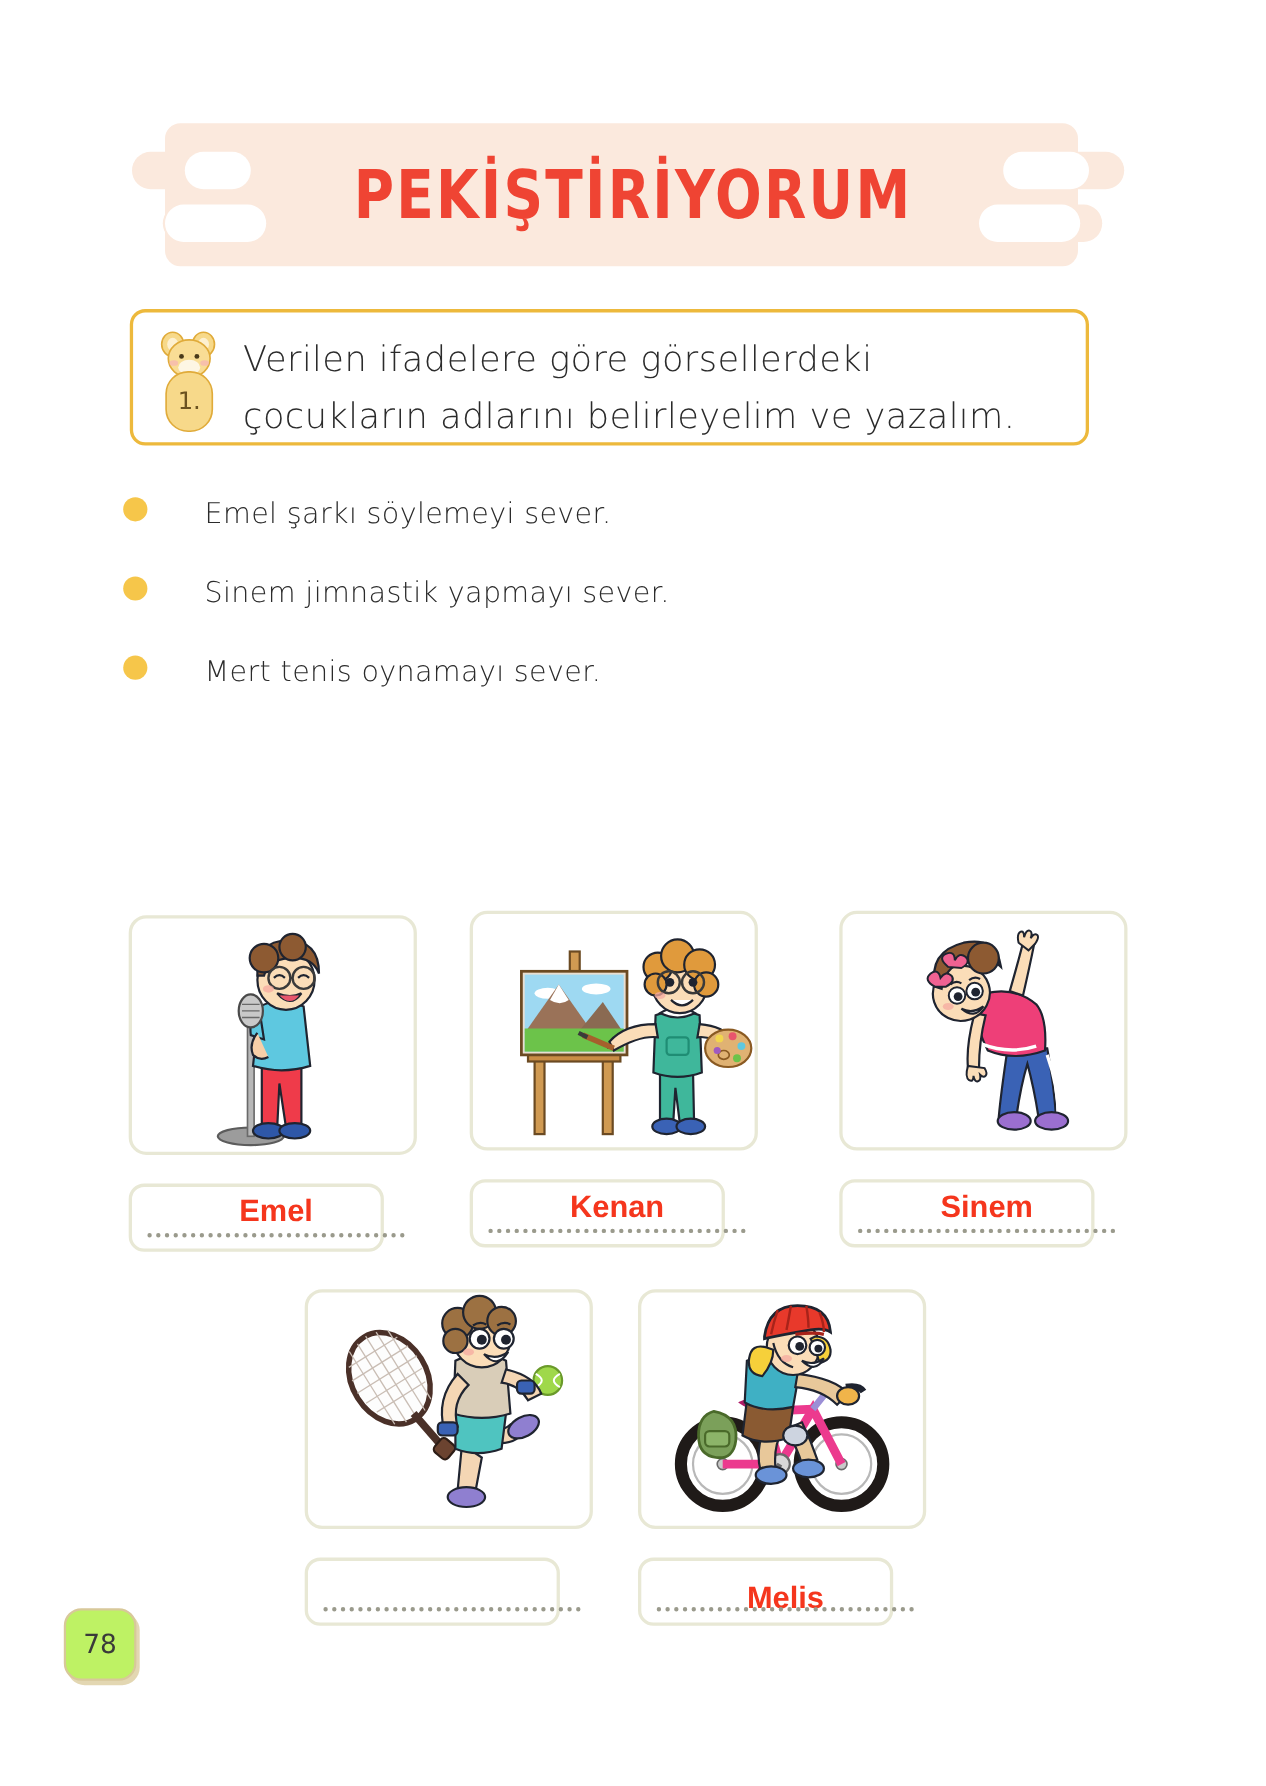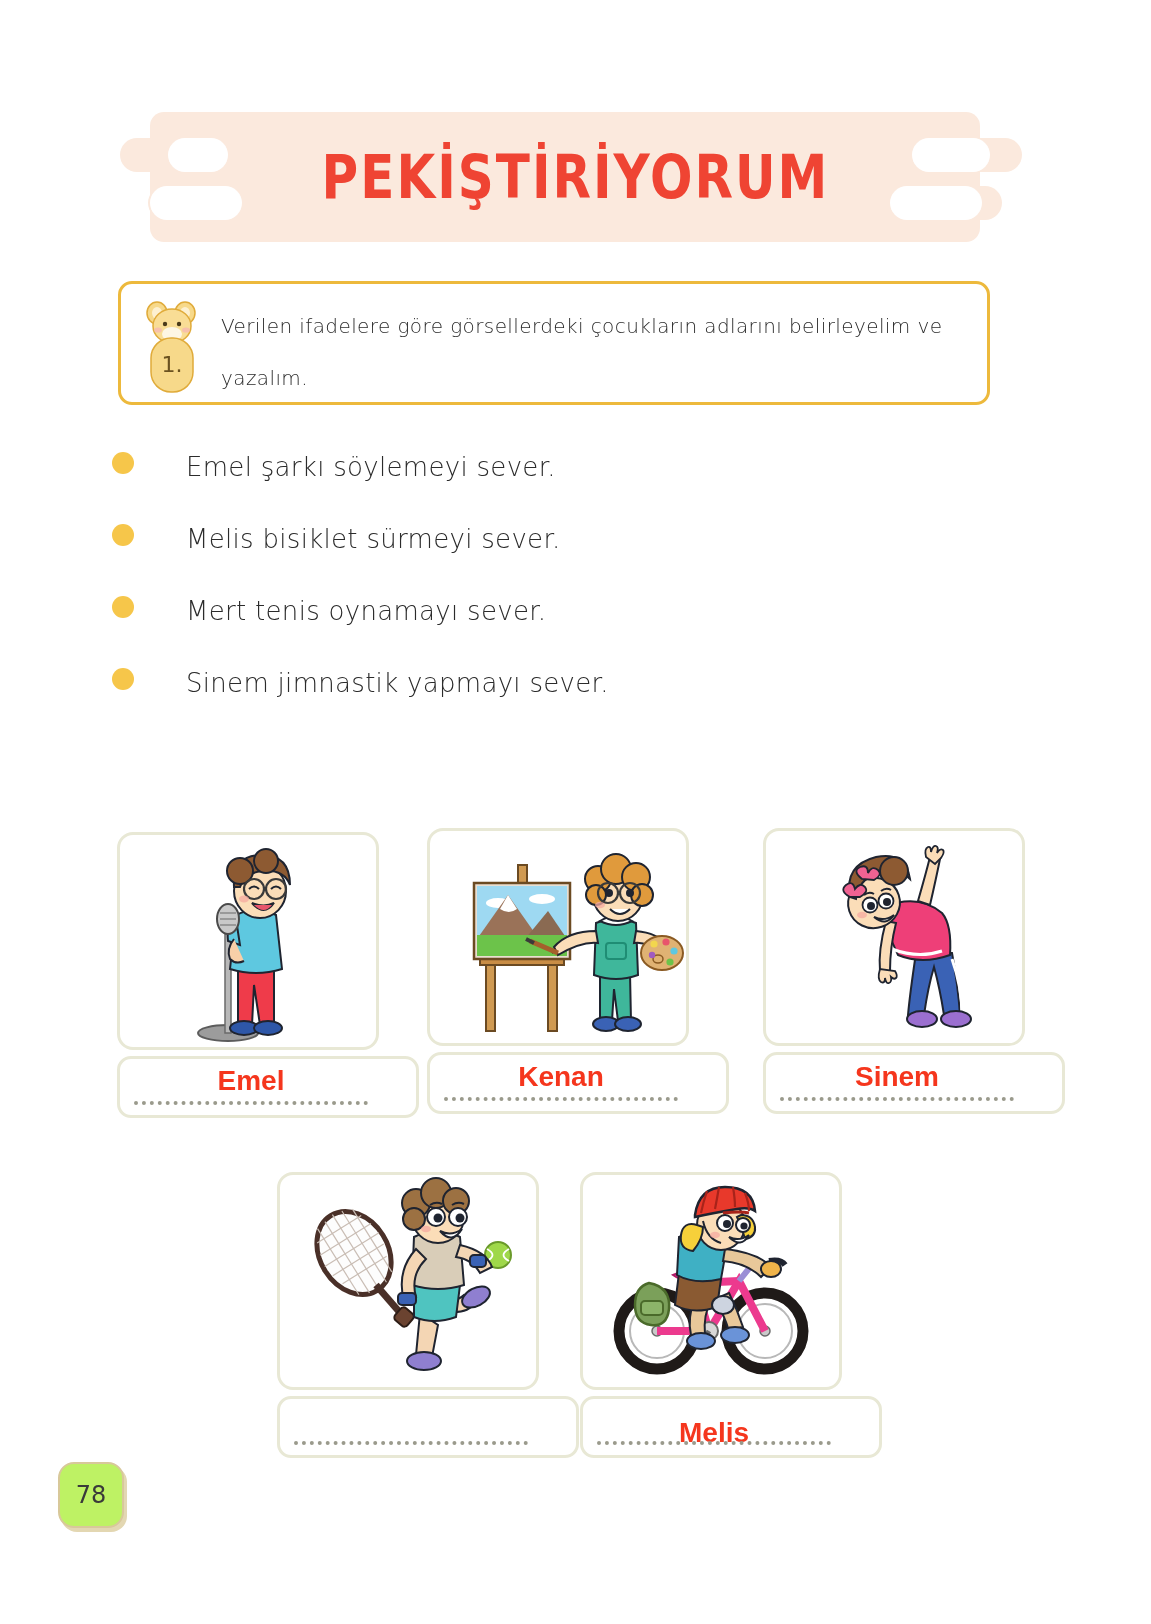--- a/index.html
+++ b/index.html
@@ -64,21 +64,21 @@
   .mascot {
     position: absolute;
     left: 22px; top: 12px;
     width: 58px; height: 100px;
   }
   .mascot svg { display: block; }
   .instr-text {
     position: absolute;
     left: 100px; top: 16px;
     width: 750px;
-    font-size: 20px;
+    font-size: 32px;
     line-height: 52px;
     color: #2b2b2b;
     font-family: "DejaVu Sans", sans-serif;
     font-weight: 300;
     letter-spacing: 0.4px;
   }
 
   
   .bullets {
     position: absolute;
@@ -118,22 +118,22 @@
     width: 262px; height: 218px;
     border: 3px solid #e8e8d5;
     border-radius: 16px;
     background: #ffffff;
     position: relative;
     overflow: hidden;
   }
   .card-pic svg { position: absolute; left: 0; top: 0; }
 
   .card-answer {
-    margin-top: 6px;
-    width: 302px; height: 62px;
+    margin-top: 26px;
+    width: 232px; height: 62px;
     border: 3px solid #e8e8d5;
     border-radius: 14px;
     background: #ffffff;
     position: relative;
   }
   .answer-word {
     position: absolute;
     left: 0; top: 6px;
     width: 262px;
     text-align: center;
@@ -210,29 +210,25 @@
   <div class="instr-text">Verilen ifadelere göre görsellerdeki çocukların adlarını belirleyelim ve yazalım.</div>
 </div>
 
 <div class="bullets">
   <div class="bullet-row">
     <span class="bullet-dot"></span>
     <span class="bullet-text">Emel şarkı söylemeyi sever.</span>
   </div>
   <div class="bullet-row">
     <span class="bullet-dot"></span>
-    <span class="bullet-text">Melis bisiklet sürmeyi sever.</span>
+    <span class="bullet-text">Sinem jimnastik yapmayı sever.</span>
   </div>
   <div class="bullet-row">
     <span class="bullet-dot"></span>
     <span class="bullet-text">Mert tenis oynamayı sever.</span>
-  </div>
-  <div class="bullet-row">
-    <span class="bullet-dot"></span>
-    <span class="bullet-text">Sinem jimnastik yapmayı sever.</span>
   </div>
 </div>
 
 <div class="card" id="card-emel">
   <div class="card-pic">
     <svg width="262" height="218" viewBox="0 0 262 218">
 
       <ellipse cx="108" cy="198" rx="30" ry="8" fill="#9c9c9c" stroke="#5c5c5c" stroke-width="2"></ellipse>
       <rect x="105" y="92" width="6" height="106" fill="#b8b8b8" stroke="#6a6a6a" stroke-width="1.5"></rect>
 

